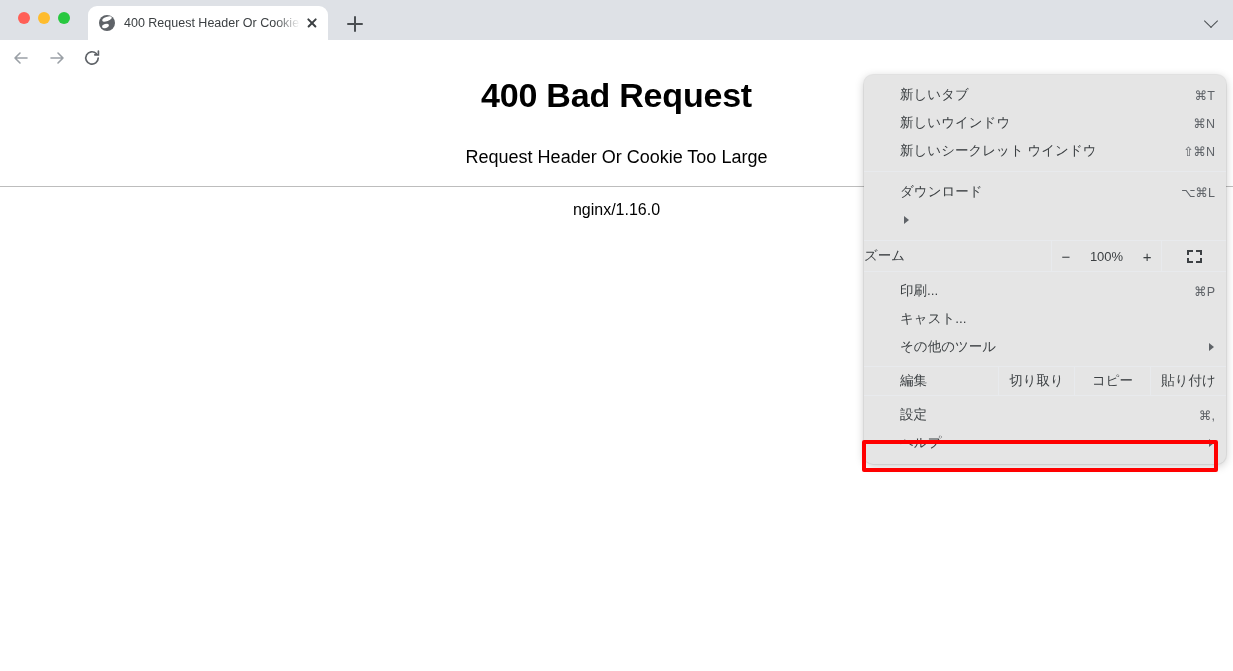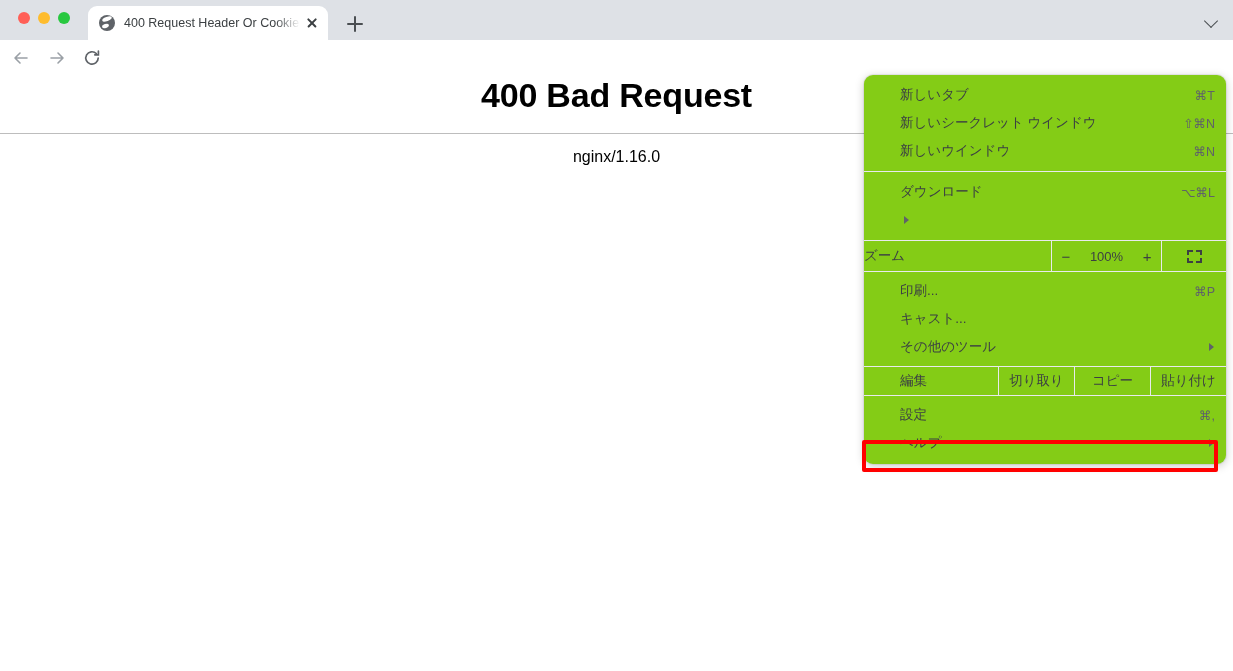--- a/index.html
+++ b/index.html
@@ -237,21 +237,21 @@
     margin-top:32px; font-size:18px; color:#000; font-weight:400;
   }
   .hr{
     margin-top:18px; border:0; border-top:1px solid #bdbdbd; width:100%;
   }
   .err-server{ margin-top:14px; font-size:16px; color:#000; }
 
   
   .menu{
     position:absolute; left:864px; top:75px; width:362px;
-    background:#84cc16; border-radius:9px;
+    background:#e5e5e5; border-radius:9px;
     box-shadow:0 2px 10px rgba(0,0,0,.22), 0 0 0 1px rgba(0,0,0,.06);
     padding:6px 0 7px 0;
     font-size:13.5px; color:#3c4043;
   }
   .mi{
     height:28px; display:flex; align-items:center;
     padding:0 11px 0 36px; position:relative; white-space:nowrap;
   }
   .mi-label{ flex:1 1 auto; }
   .mi-accel{ flex:0 0 auto; color:#5f6368; font-size:12.5px; }
@@ -443,37 +443,38 @@
     <div class="avatar">熊</div>
     <div class="kebab">
       <i></i>
         <i></i>
         <i></i>
     </div>
   </div>
 
   <div class="content">
     <h1 class="err-title">400 Bad Request</h1>
+    <div class="err-sub">Request Header Or Cookie Too Large</div>
     <hr class="hr">
     <div class="err-server">nginx/1.16.0</div>
   </div>
 
   <div class="menu">
 
     <div class="mi">
       <span class="mi-label">新しいタブ</span>
       <span class="mi-accel">⌘T</span>
     </div>
     <div class="mi">
+      <span class="mi-label">新しいウインドウ</span>
+      <span class="mi-accel">⌘N</span>
+    </div>
+    <div class="mi">
       <span class="mi-label">新しいシークレット ウインドウ</span>
       <span class="mi-accel">⇧⌘N</span>
-    </div>
-    <div class="mi">
-      <span class="mi-label">新しいウインドウ</span>
-      <span class="mi-accel">⌘N</span>
     </div>
 
     <div class="sep"></div>
 
     <div class="mi">
       <span class="mi-label">ダウンロード</span>
       <span class="mi-accel">⌥⌘L</span>
     </div>
     <div class="mi">
       <span class="mi-arrow"></span>

